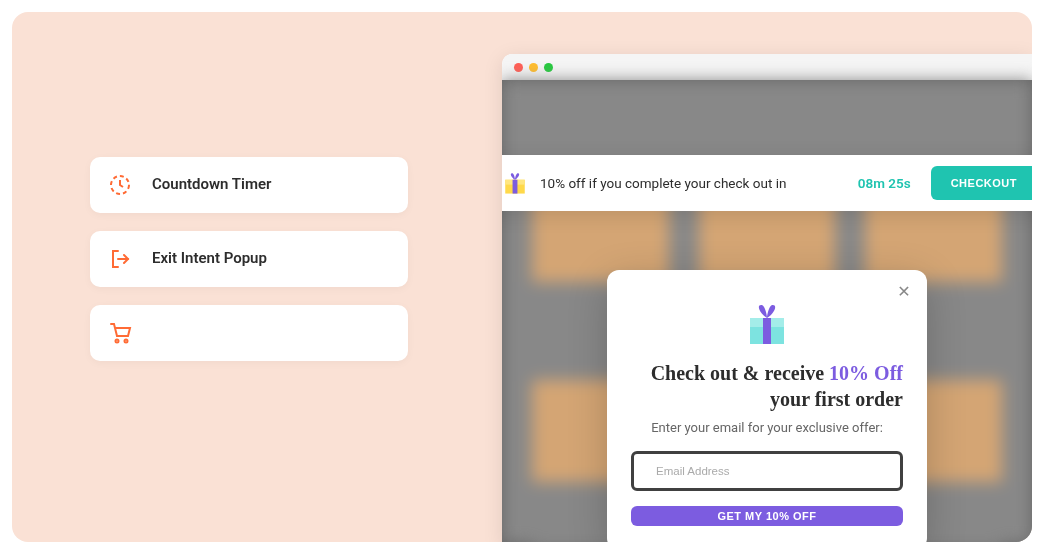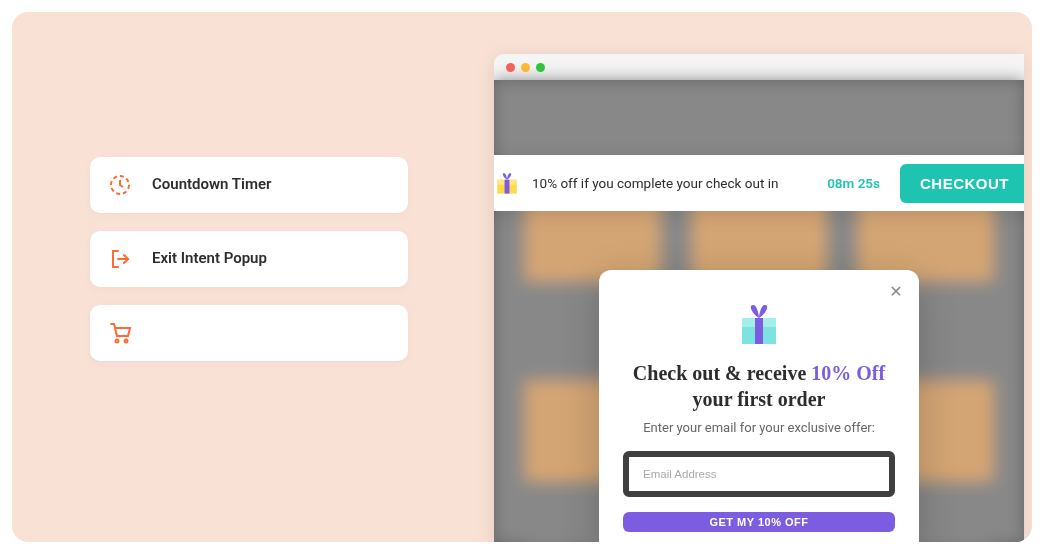--- a/index.html
+++ b/index.html
@@ -47,21 +47,21 @@
       justify-content: center;
     }
     .feature-label {
       font-size: 15px;
       font-weight: 600;
       color: #2d2d2d;
       line-height: 1.3;
     }
     .browser-window {
       position: absolute;
-      right: 8px;
+      right: 0;
       top: 42px;
       width: 530px;
       height: 490px;
       background: #fff;
       border-radius: 10px 0 0 0;
       overflow: hidden;
       box-shadow: 0 4px 20px rgba(0,0,0,0.1);
     }
     .browser-chrome {
       height: 26px;
@@ -129,21 +129,21 @@
       font-weight: 600;
       color: #1fc4b0;
       margin-right: 8px;
     }
     .checkout-btn {
       background: #1fc4b0;
       color: #fff;
       border: none;
       border-radius: 6px;
       padding: 11px 20px;
-      font-size: 15px;
+      font-size: 11px;
       font-weight: 700;
       letter-spacing: 0.5px;
       cursor: pointer;
     }
     .popup-card {
       position: absolute;
       left: 50%;
       top: 190px;
       transform: translateX(-50%);
       width: 320px;
@@ -172,33 +172,34 @@
       height: 50px;
       margin: 0 auto 12px;
     }
     .popup-title {
       font-family: Georgia, 'Times New Roman', serif;
       font-size: 20px;
       font-weight: 700;
       color: #2d2d2d;
       line-height: 1.3;
       margin-bottom: 8px;
+      text-align: right;
     }
     .popup-title .highlight {
       color: #7c5ce0;
     }
     .popup-subtitle {
       font-size: 13px;
       color: #666;
       margin-bottom: 16px;
     }
     .popup-input {
       width: 100%;
-      padding: 11px 14px;
-      border: 6px solid #404040;
+      padding: 11px 22px;
+      border: 3px solid #404040;
       border-radius: 6px;
       font-size: 11.5px;
       margin-bottom: 14px;
       outline: none;
     }
     .popup-input::placeholder { color: #aaa; }
     .popup-btn {
       width: 100%;
       background: #7c5ce0;
       color: #fff;

